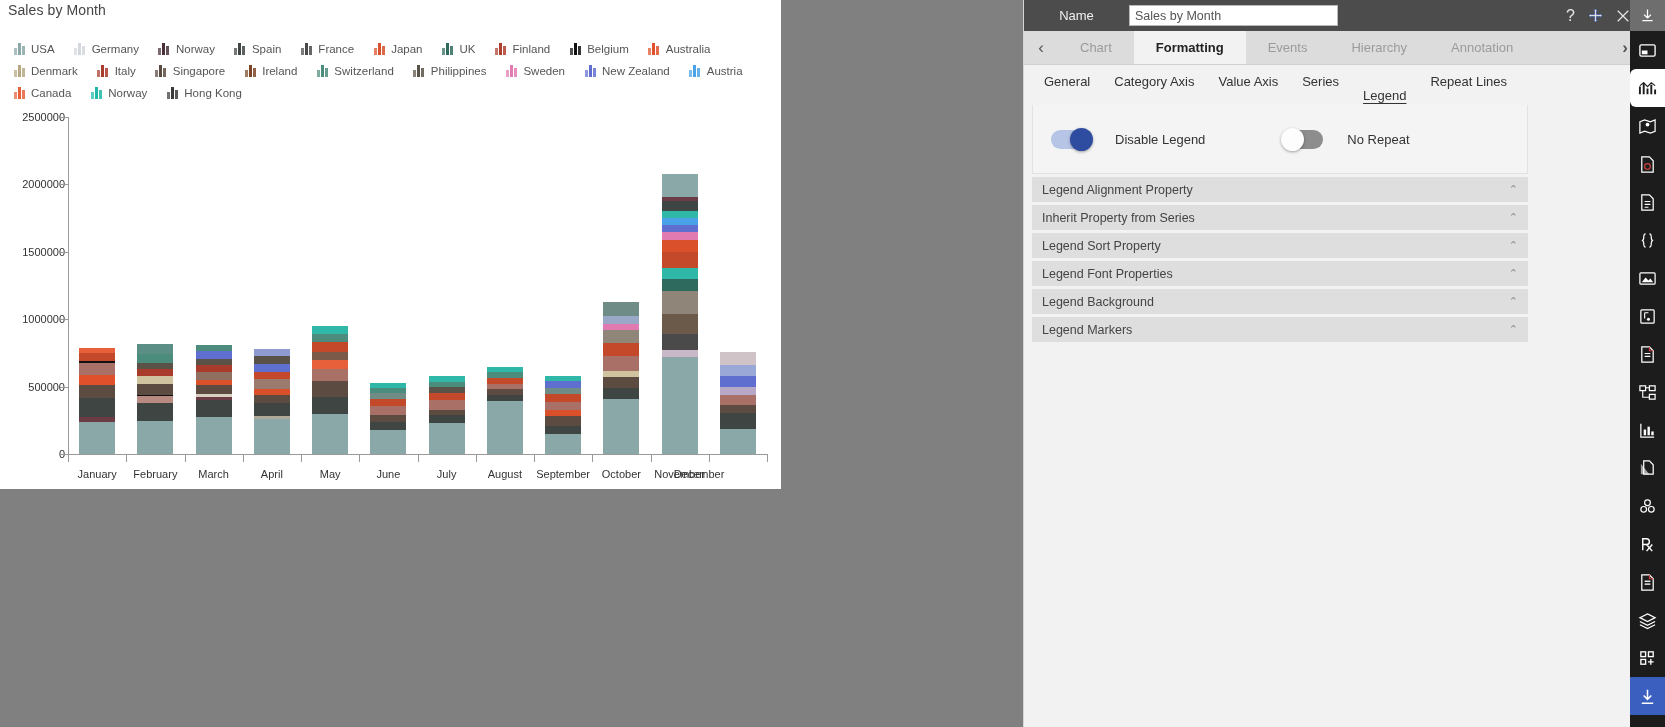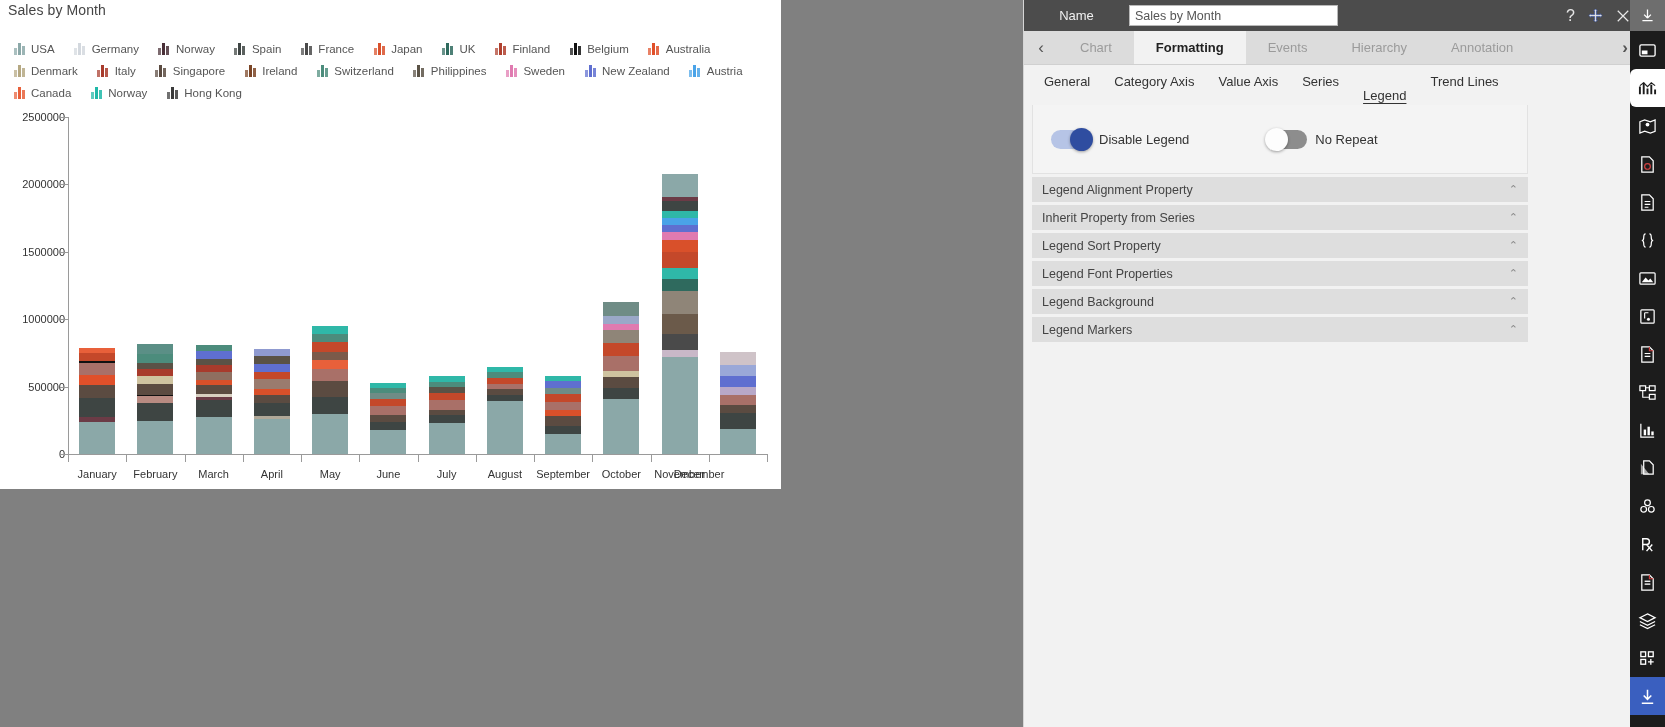--- a/index.html
+++ b/index.html
@@ -146,21 +146,21 @@
     cursor:pointer; flex:none;
   }
   .switch.on{ background:#b6c4e6; }
   .switch.off{ background:#8d8d8d; }
   .switch .knob{
     position:absolute; top:-2px; width:23px; height:23px; border-radius:50%;
     box-shadow:0 1px 3px rgba(0,0,0,.35);
   }
   .switch.on .knob{ right:-2px; background:#2f4da0; }
   .switch.off .knob{ left:-2px; background:#fdfdfd; }
-  .sw-label{ margin-left:8px; font-size:13px; color:#333; }
+  .sw-label{ margin-left:24px; font-size:13px; color:#333; }
 
   #footer-buttons{
     position:absolute; left:0; bottom:13px; width:100%;
     display:flex; justify-content:flex-end; padding-right:154px; gap:8px;
   }
   .btn{
     height:24px; min-width:69px; padding:0 12px; font-size:12.5px;
     border:none; cursor:pointer; font-family:"Liberation Sans", sans-serif;
     display:inline-flex; align-items:center; justify-content:center;
   }
@@ -581,21 +581,21 @@
       </div>
     <div class="tab-arrow" style="margin-left:auto; font-weight:bold; background:#dcdcdc;">›</div>
   </div>
 
   <div id="subtabbar">
       <div class="subtab">General</div>
       <div class="subtab">Category Axis</div>
       <div class="subtab">Value Axis</div>
       <div class="subtab">Series</div>
       <div class="subtab active">Legend</div>
-      <div class="subtab">Trend Lines</div>
+      <div class="subtab">Repeat Lines</div>
     </div>
 
   <div id="sections">
       <div class="sec-body">
         <div class="toggle-wrap one">
           <div class="switch on">
             <div class="knob"></div>
           </div>
           <span class="sw-label">Disable Legend</span>
         </div>

